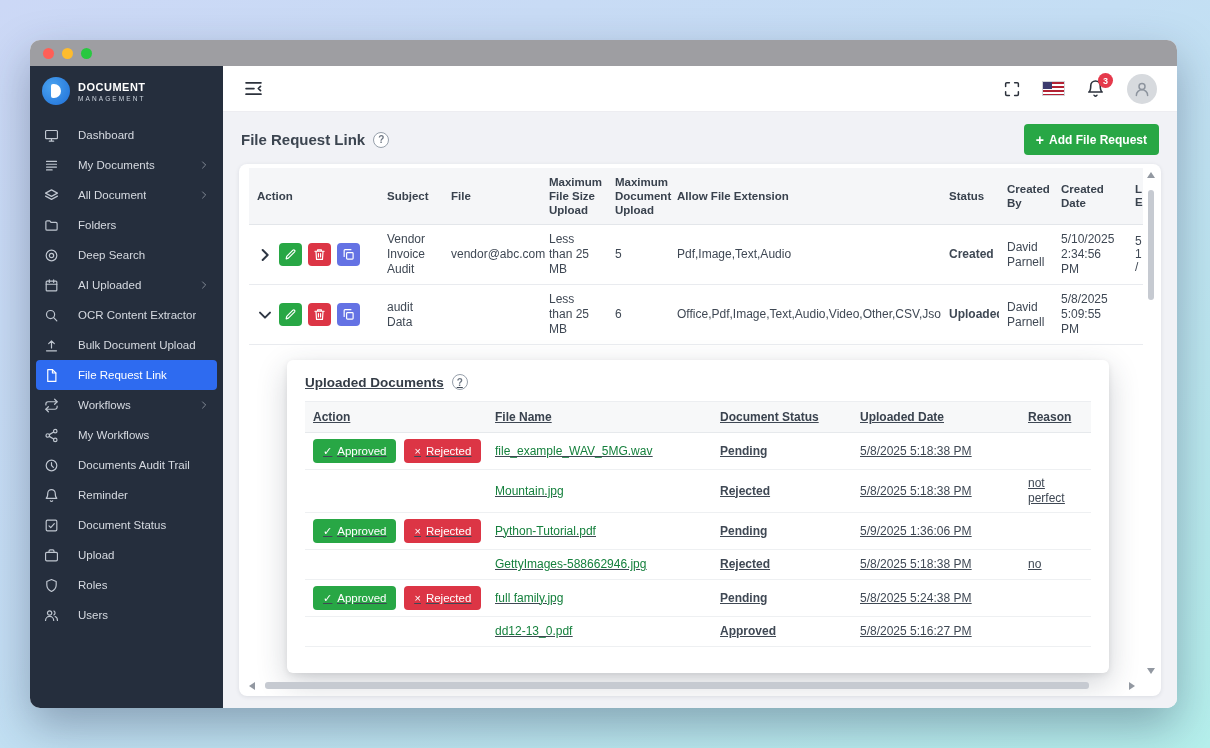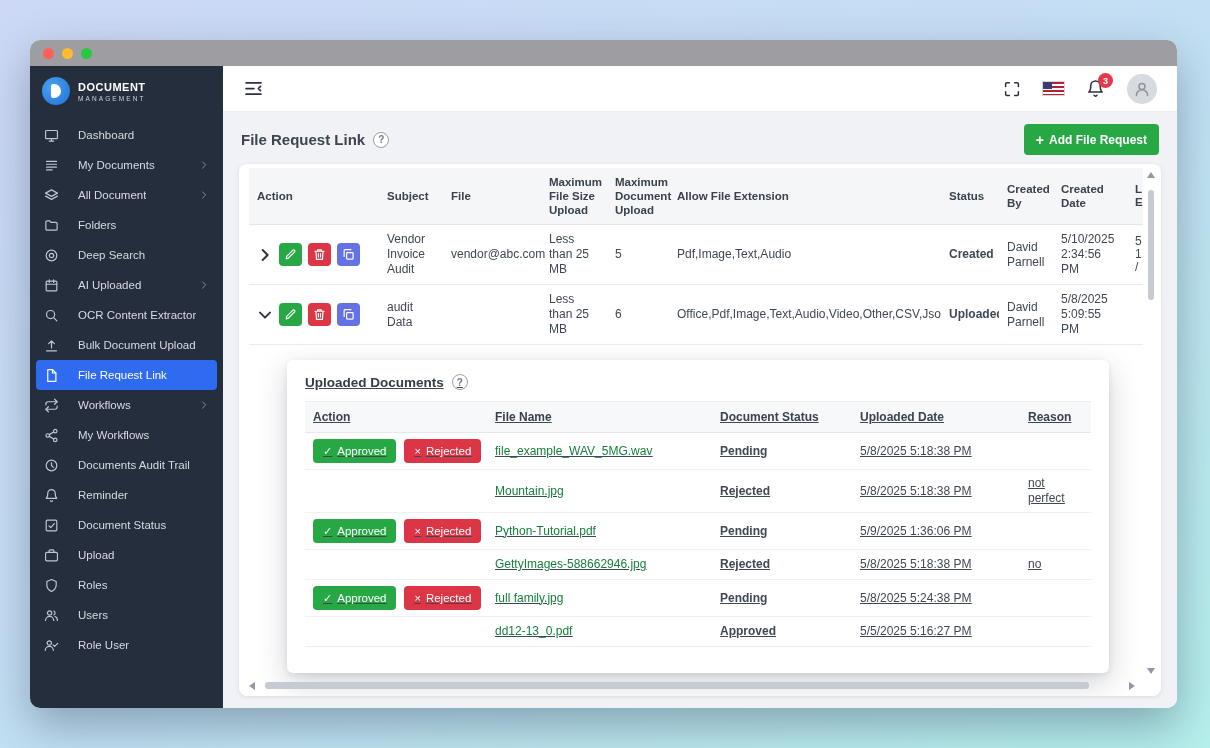--- a/index.html
+++ b/index.html
@@ -430,28 +430,20 @@
               </span>
             <span class="nav-label">Roles</span>
           </div>
           <div class="nav-item">
             <span class="icn">
                 <svg class="ic" viewBox="0 0 24 24">
                   <use href="#i-users"></use>
                 </svg>
               </span>
             <span class="nav-label">Users</span>
-          </div>
-          <div class="nav-item">
-            <span class="icn">
-                <svg class="ic" viewBox="0 0 24 24">
-                  <use href="#i-usercheck"></use>
-                </svg>
-              </span>
-            <span class="nav-label">Role User</span>
           </div>
         </nav>
       </aside>
 
       <div class="main">
         <header class="topbar">
           <button class="tb-btn tb-toggle">
               <svg class="ic" viewBox="0 0 24 24">
                 <use href="#i-collapse"></use>
               </svg>
@@ -688,21 +680,21 @@
                               </td>
                             <td><a class="file-link">full family.jpg</a></td>
                             <td class="status st-pending">Pending</td>
                             <td>5/8/2025 5:24:38 PM</td>
                             <td></td>
                           </tr>
                           <tr>
                             <td></td>
                             <td><a class="file-link">dd12-13_0.pdf</a></td>
                             <td class="status st-approved">Approved</td>
-                            <td>5/5/2025 5:16:27 PM</td>
+                            <td>5/8/2025 5:16:27 PM</td>
                             <td></td>
                           </tr>
                         </tbody>
                       </table>
                     </div>
                   </td>
                 </tr>
 
               </tbody>
             </table>

